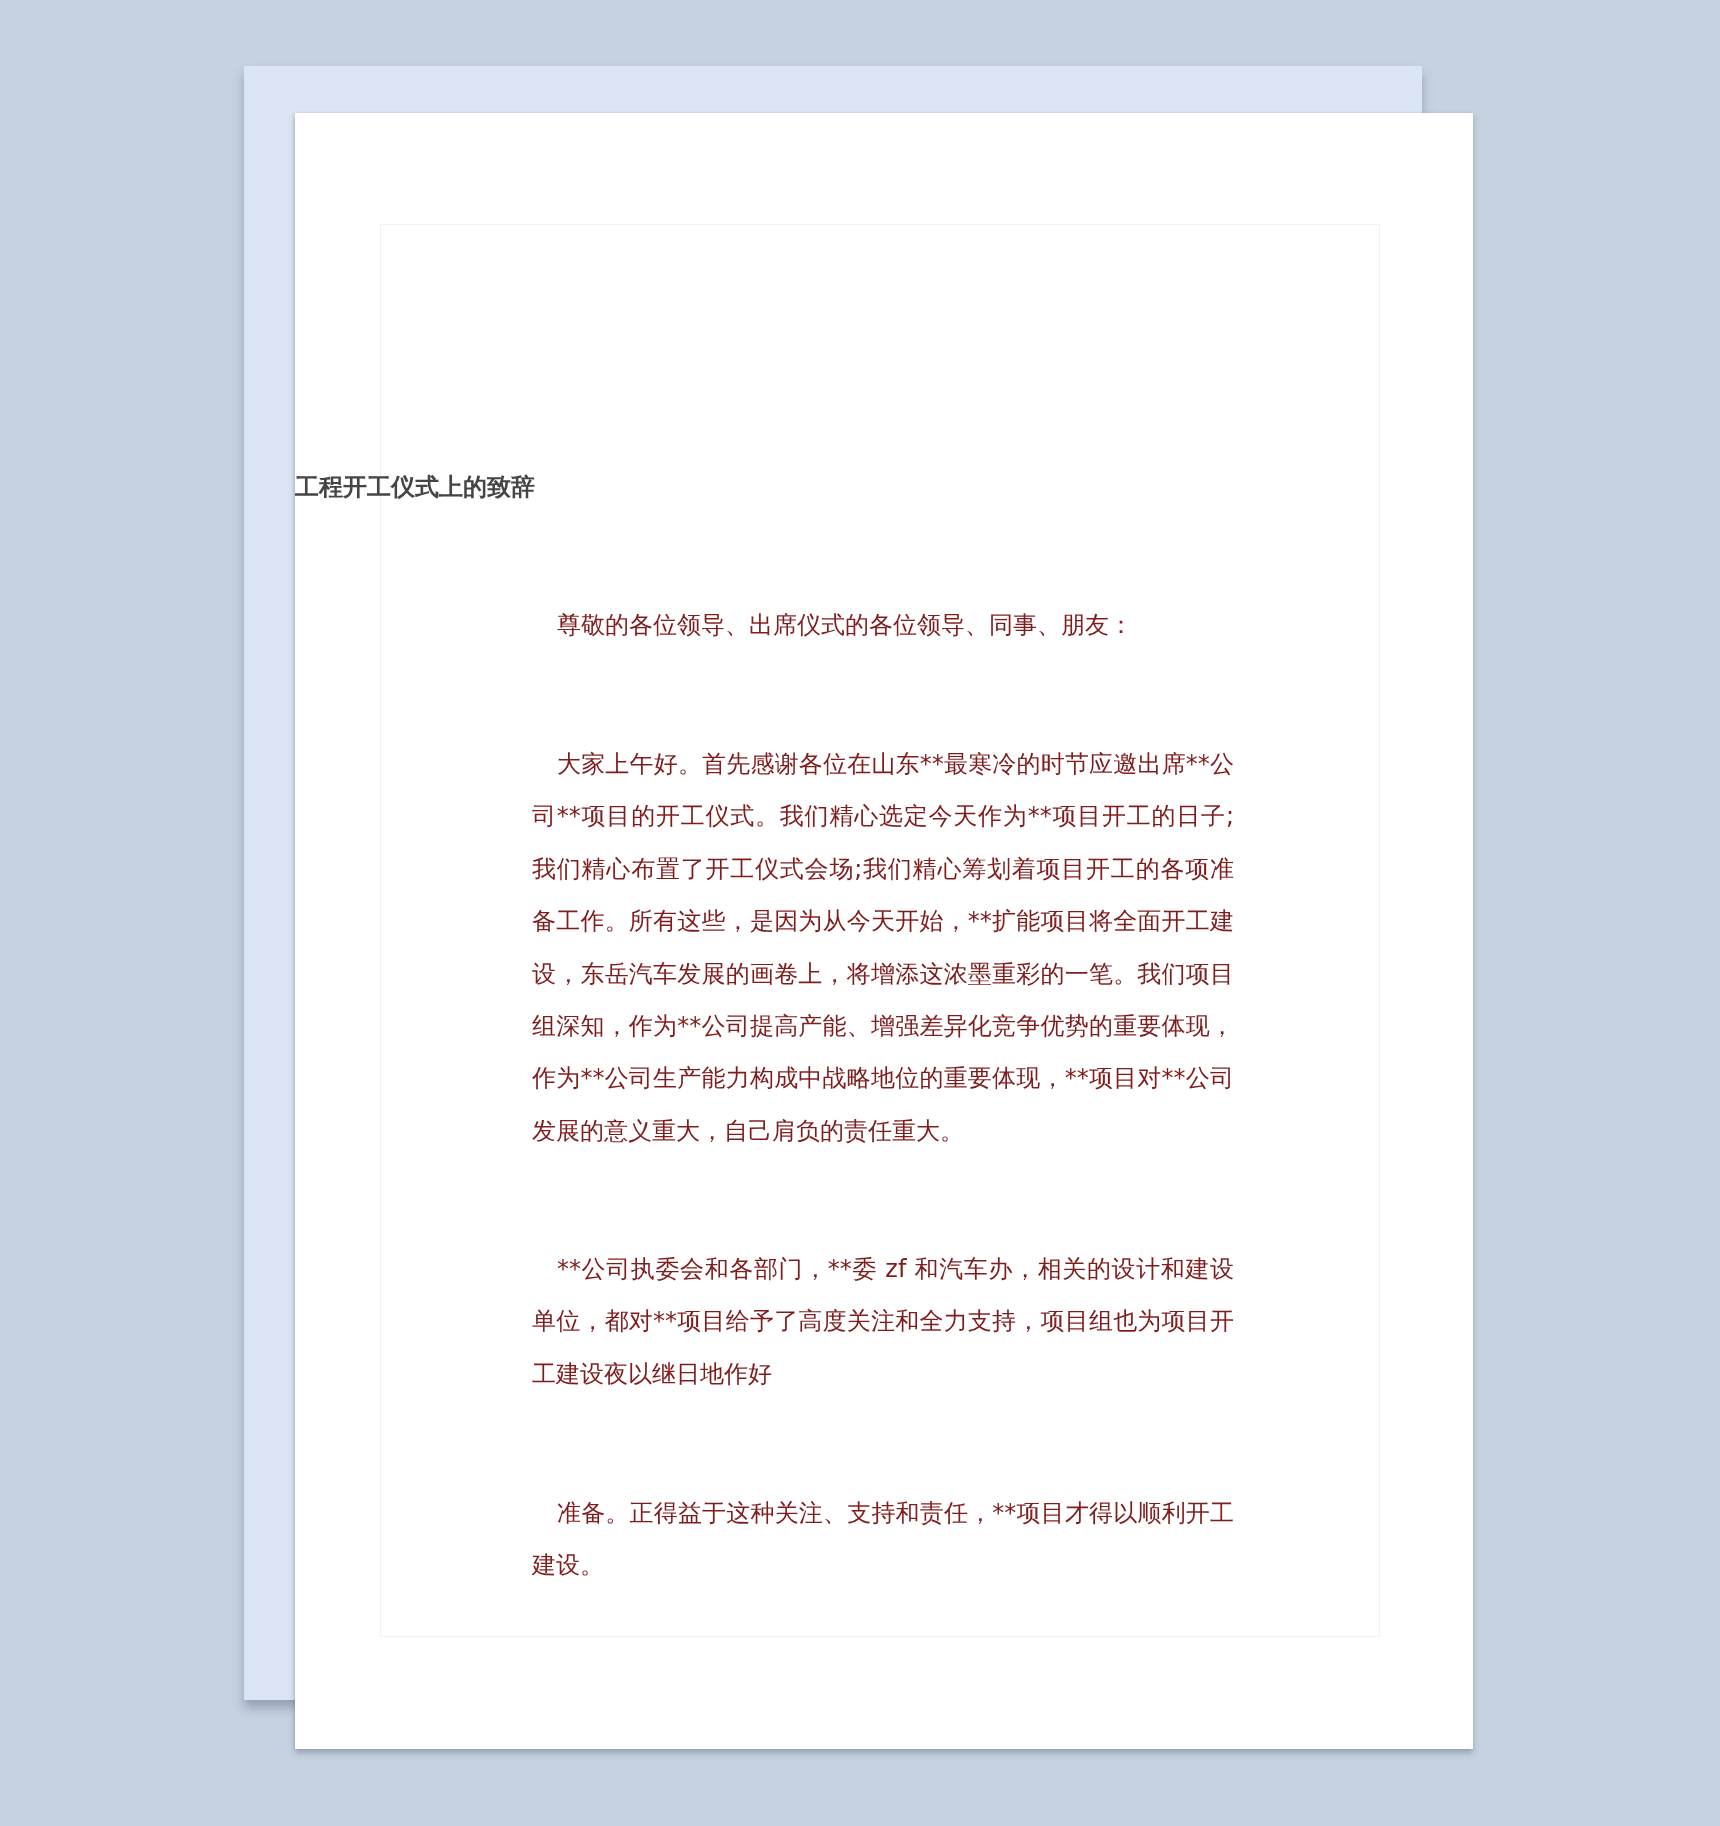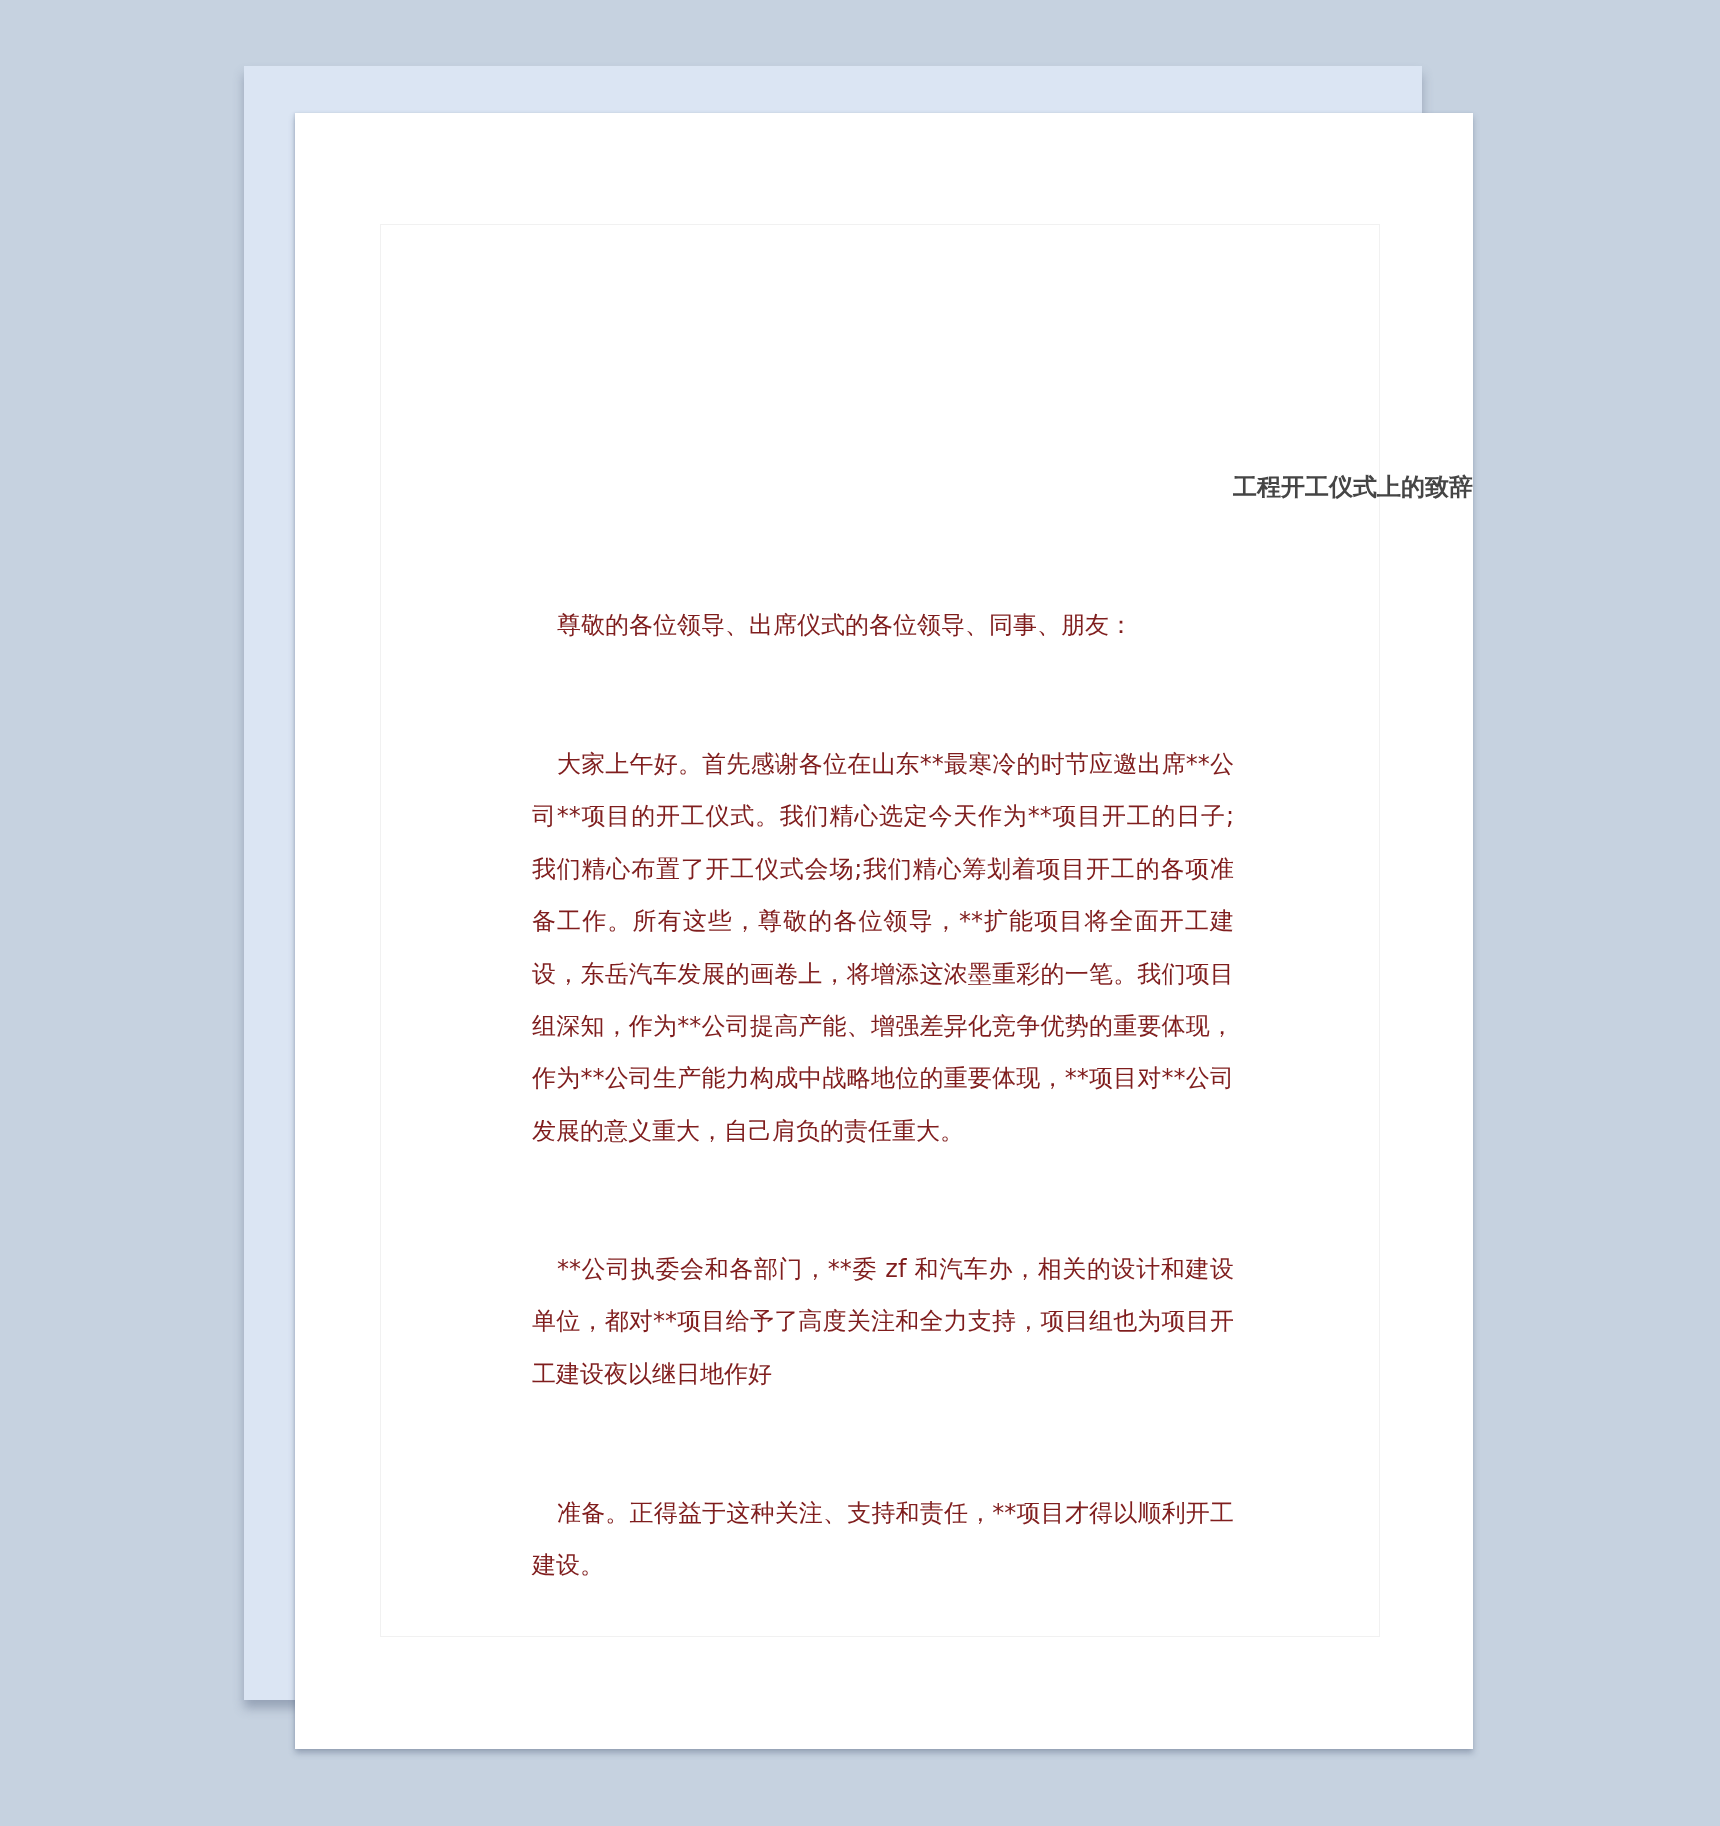--- a/index.html
+++ b/index.html
@@ -39,21 +39,21 @@
       width: 1000px;
       height: 1413px;
       border: 1px solid #f1f1f1;
       box-sizing: border-box;
     }
     .doc-title {
       position: absolute;
       left: 0;
       width: 1178px;
       top: 358px;
-      text-align: right;
+      text-align: left;
       font-size: 24px;
       font-weight: bold;
       color: #454545;
       line-height: 32px;
       margin: 0;
       letter-spacing: 0px;
     }
     .text-block {
       position: absolute;
       left: 237px;
@@ -76,18 +76,18 @@
 
 <div class="back-page"></div>
 
 <div class="front-page">
   <div class="inner-frame"></div>
 
   <h1 class="doc-title">工程开工仪式上的致辞</h1>
 
   <p class="text-block salutation">尊敬的各位领导、出席仪式的各位领导、同事、朋友：</p>
 
-  <p class="text-block para-1">大家上午好。首先感谢各位在山东**最寒冷的时节应邀出席**公司**项目的开工仪式。我们精心选定今天作为**项目开工的日子;我们精心布置了开工仪式会场;我们精心筹划着项目开工的各项准备工作。所有这些，尊敬的各位领导，**扩能项目将全面开工建设，东岳汽车发展的画卷上，将增添这浓墨重彩的一笔。我们项目组深知，作为**公司提高产能、增强差异化竞争优势的重要体现，作为**公司生产能力构成中战略地位的重要体现，**项目对**公司发展的意义重大，自己肩负的责任重大。</p>
+  <p class="text-block para-1">大家上午好。首先感谢各位在山东**最寒冷的时节应邀出席**公司**项目的开工仪式。我们精心选定今天作为**项目开工的日子;我们精心布置了开工仪式会场;我们精心筹划着项目开工的各项准备工作。所有这些，是因为从今天开始，**扩能项目将全面开工建设，东岳汽车发展的画卷上，将增添这浓墨重彩的一笔。我们项目组深知，作为**公司提高产能、增强差异化竞争优势的重要体现，作为**公司生产能力构成中战略地位的重要体现，**项目对**公司发展的意义重大，自己肩负的责任重大。</p>
 
   <p class="text-block para-3">准备。正得益于这种关注、支持和责任，**项目才得以顺利开工建设。</p>
 
   <p class="text-block para-2">**公司执委会和各部门，**委 zf 和汽车办，相关的设计和建设单位，都对**项目给予了高度关注和全力支持，项目组也为项目开工建设夜以继日地作好</p>
 </div>
 
 </body></html>

